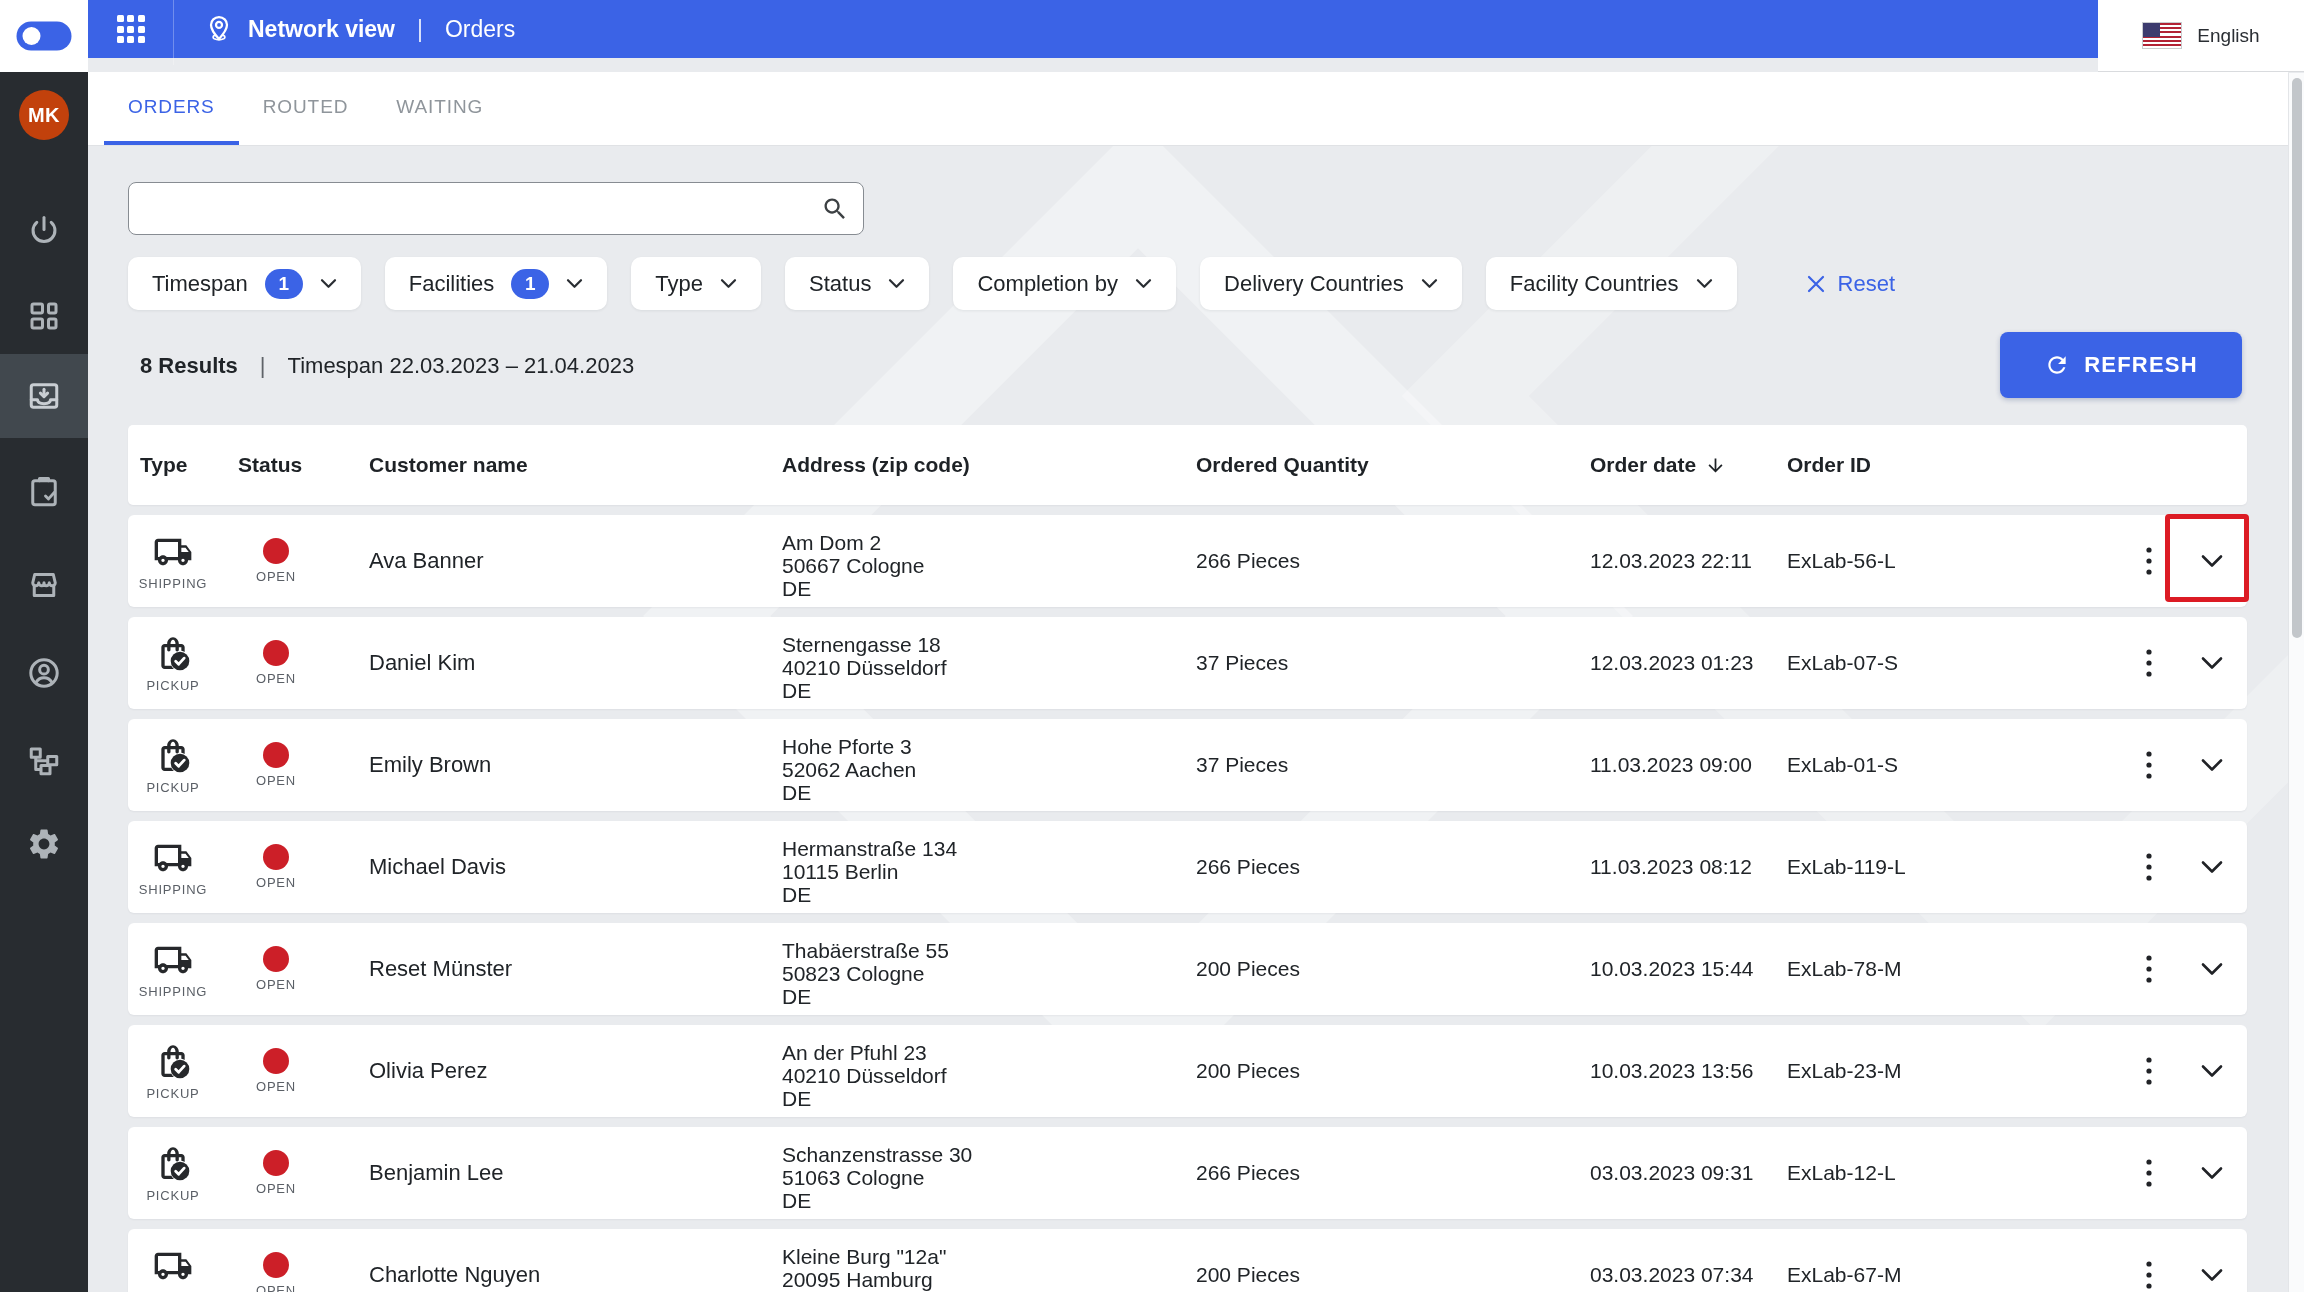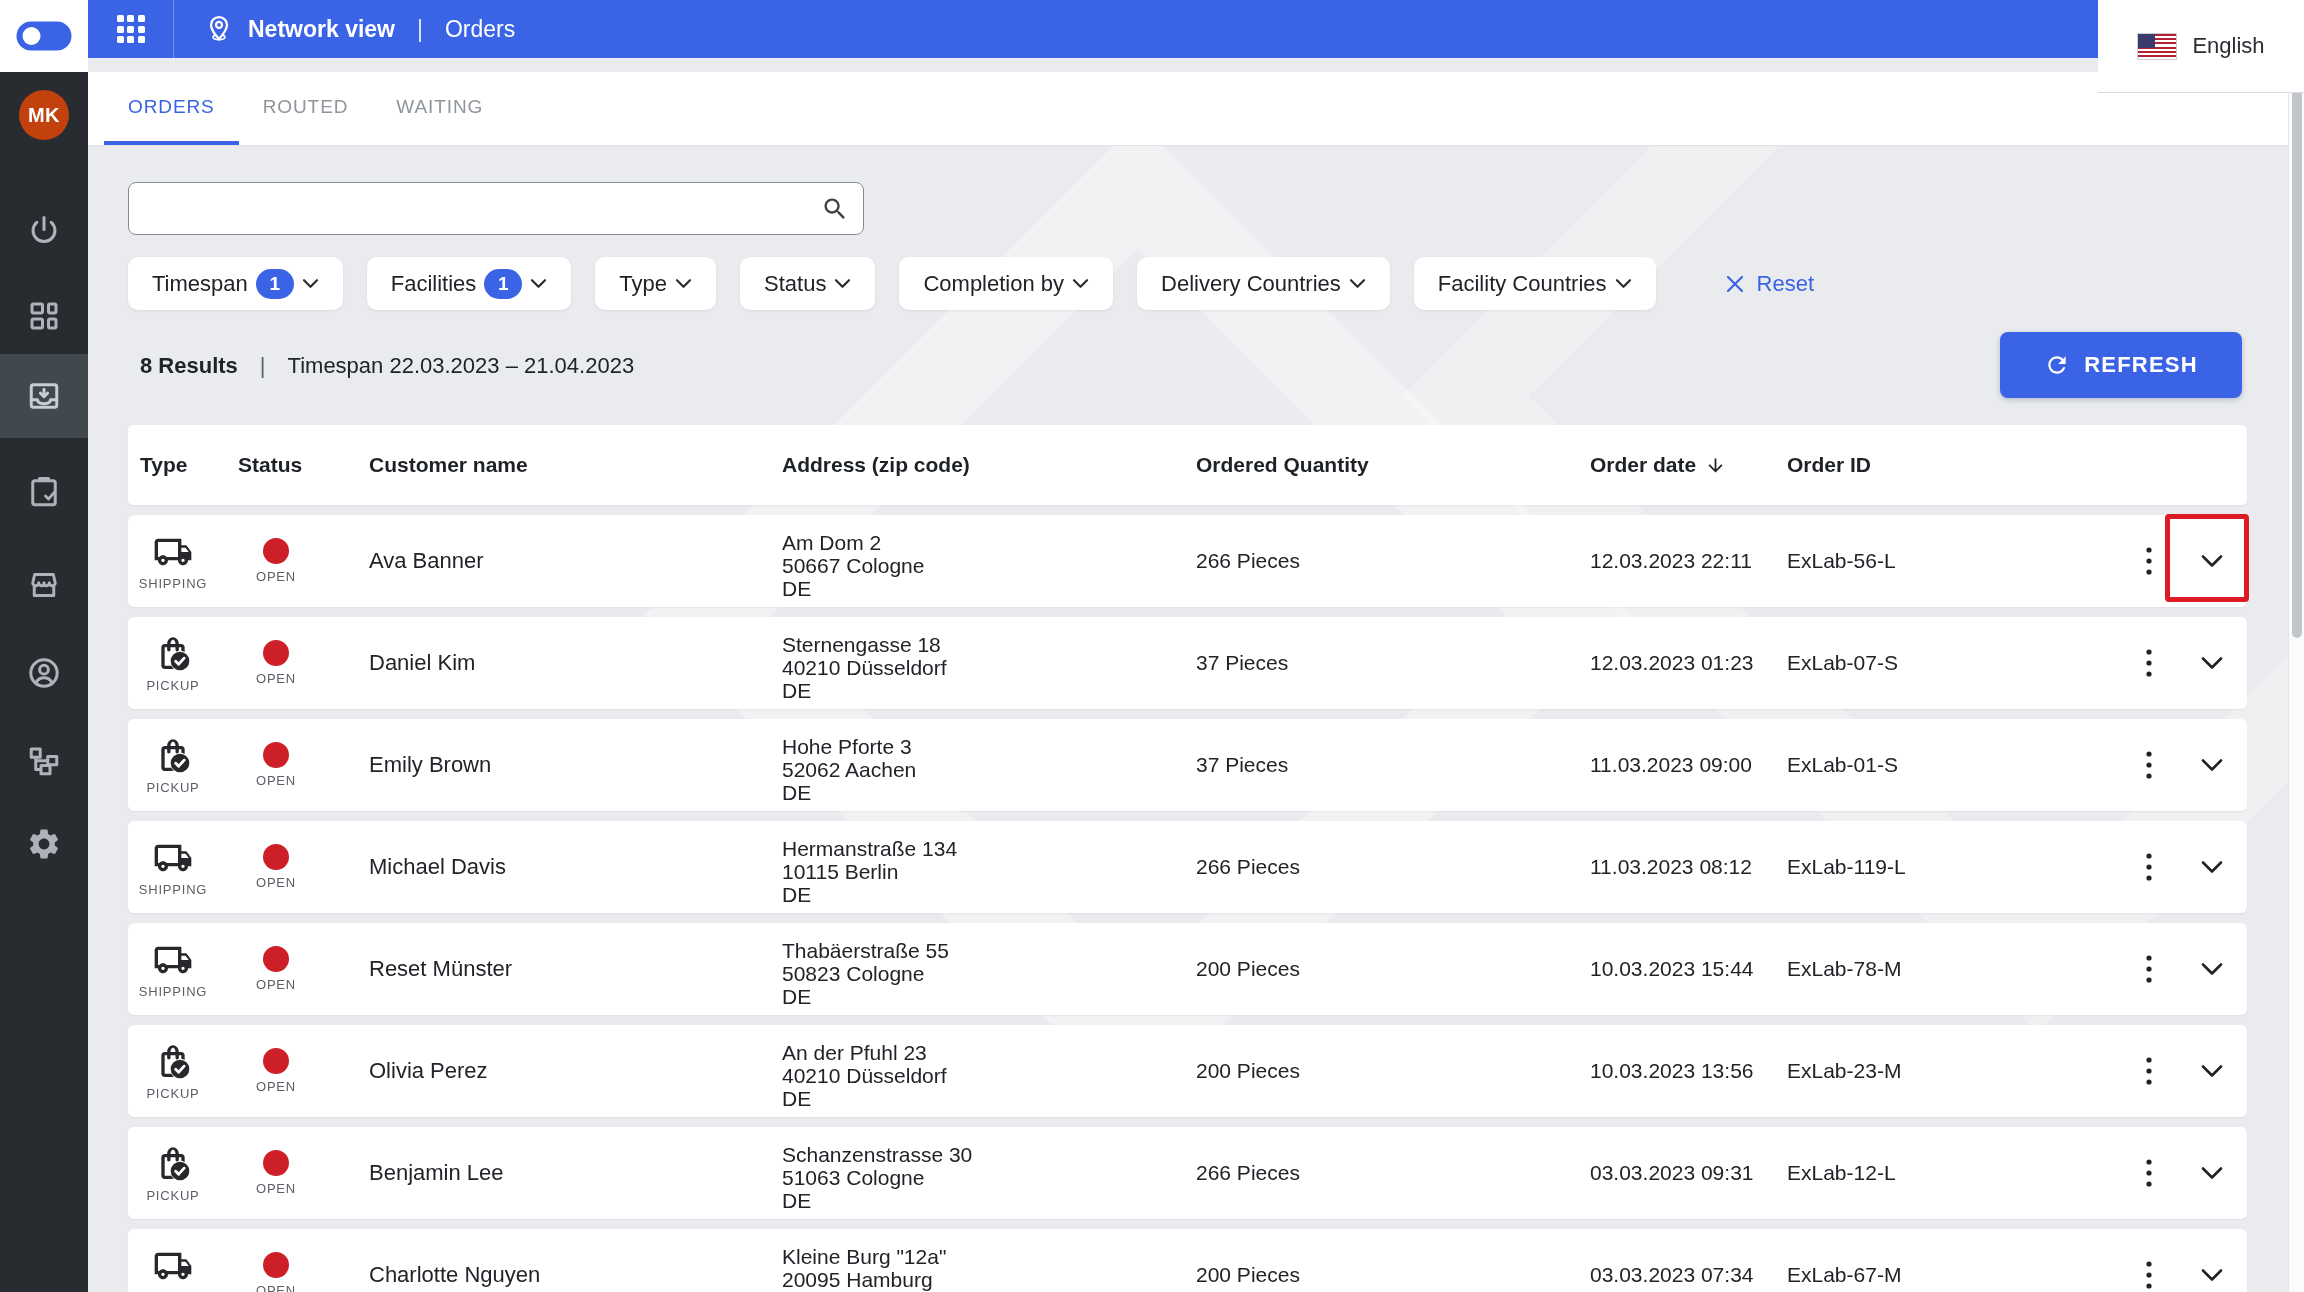--- a/index.html
+++ b/index.html
@@ -22,23 +22,23 @@
   
   .topbar{position:absolute;left:88px;top:0;width:2010px;height:58px;background:#3B63E6;
           display:flex;align-items:center;color:#fff;}
   .apps-btn{width:86px;height:72px;display:flex;align-items:center;justify-content:center;
             border-right:1px solid rgba(255,255,255,.28);}
   .apps-grid{display:grid;grid-template-columns:repeat(3,7px);grid-template-rows:repeat(3,7px);gap:3.5px;}
   .apps-grid i{background:#fff;border-radius:1.5px;}
   .topbar-title{display:flex;align-items:center;gap:14px;margin-left:30px;font-size:23px;}
   .topbar-title .prod{font-weight:bold;}
   .topbar-title .pipe{opacity:.85;margin:0 8px;font-weight:300;}
-  .lang{position:absolute;left:2098px;top:0;width:206px;height:93px;background:#fff;
+  .lang{position:absolute;left:2098px;top:0;width:206px;height:72px;background:#fff;
         border-bottom:1px solid #D9DBDE;display:flex;align-items:center;justify-content:center;gap:15px;
-        font-size:22px;color:#2A2E33;z-index:6;}
+        font-size:19px;color:#2A2E33;z-index:6;}
   .flag{position:relative;width:40px;height:27px;border:1px solid #c9ccd0;
         background:repeating-linear-gradient(180deg,#B22234 0 2.1px,#fff 2.1px 4.2px);}
   .flag i{position:absolute;left:0;top:0;width:17px;height:14px;background:#3C3B6E;}
 
   
   .tabstrip{position:absolute;left:88px;top:72px;width:2200px;height:74px;background:#fff;
             border-bottom:1px solid #E0E2E5;display:flex;align-items:stretch;padding-left:16px;z-index:4;}
   .tab{display:flex;align-items:center;padding:0 24px;font-size:19px;letter-spacing:.9px;
        color:#8F959B;border-bottom:4px solid transparent;font-weight:500;}
   .tab.active{color:#3B63E6;border-bottom-color:#3B63E6;}
@@ -55,21 +55,21 @@
   .wm2{width:900px;height:900px;left:1500px;top:-200px;border-color:rgba(255,255,255,.25);}
 
   .searchbox{position:absolute;left:40px;top:36px;width:736px;height:53px;background:#fff;
              border:1.5px solid #878C92;border-radius:8px;display:flex;align-items:center;}
   .searchbox input{flex:1;border:none;outline:none;font-size:22px;padding:0 20px;background:transparent;
                    font-family:inherit;color:#202428;}
   .search-ic{width:56px;display:flex;align-items:center;justify-content:center;}
 
   .chips{position:absolute;left:40px;top:111px;display:flex;align-items:center;gap:24px;}
   .chip{height:53px;background:#fff;border-radius:10px;padding:0 24px;display:flex;align-items:center;
-        gap:8px;font-size:22px;color:#202428;box-shadow:0 1px 3px rgba(20,24,31,.07);}
+        gap:17px;font-size:22px;color:#202428;box-shadow:0 1px 3px rgba(20,24,31,.07);}
   .chip .badge{min-width:38px;height:30px;border-radius:15px;background:#3B63E6;color:#fff;
                font-size:19px;font-weight:bold;display:flex;align-items:center;justify-content:center;padding:0 10px;}
   .reset{display:flex;align-items:center;gap:11px;margin-left:44px;color:#3B63E6;font-size:22px;}
 
   .results-bar{position:absolute;left:52px;top:196px;height:48px;display:flex;align-items:center;font-size:22px;}
   .results-bar .cnt{font-weight:bold;}
   .results-bar .pipe{margin:0 22px;color:#5F6368;}
   .refresh-btn{position:absolute;left:1912px;top:186px;width:242px;height:66px;border-radius:8px;
                background:#3B63E6;color:#fff;border:none;display:flex;align-items:center;justify-content:center;
                gap:14px;font-size:22px;font-weight:bold;letter-spacing:1.2px;font-family:inherit;

